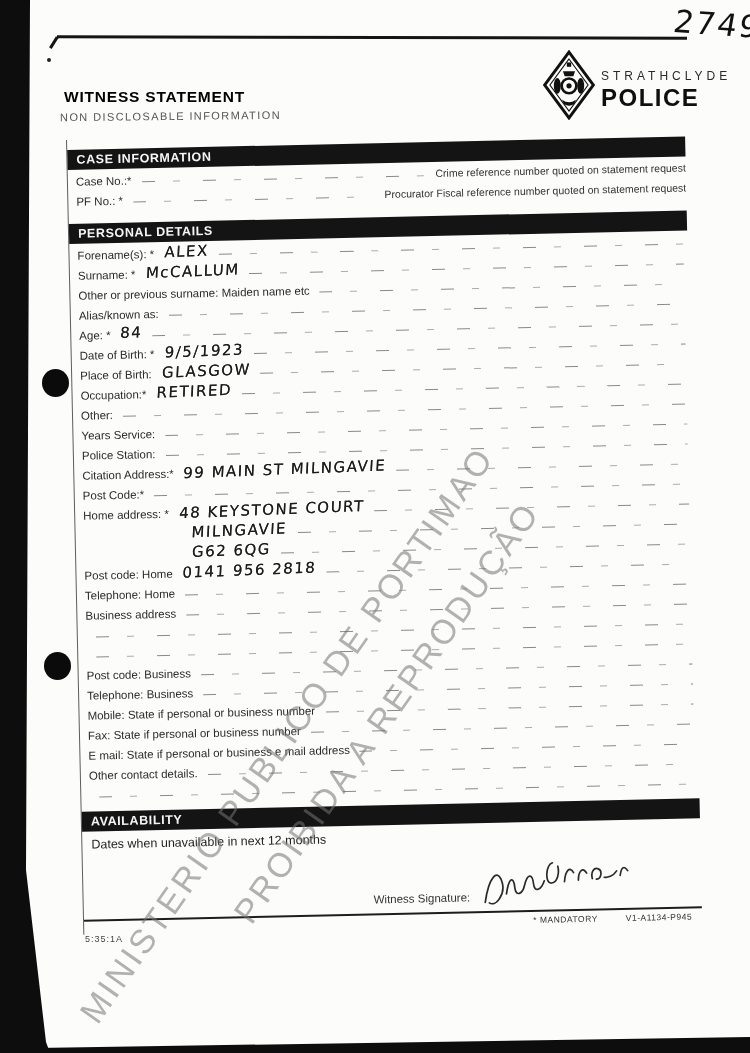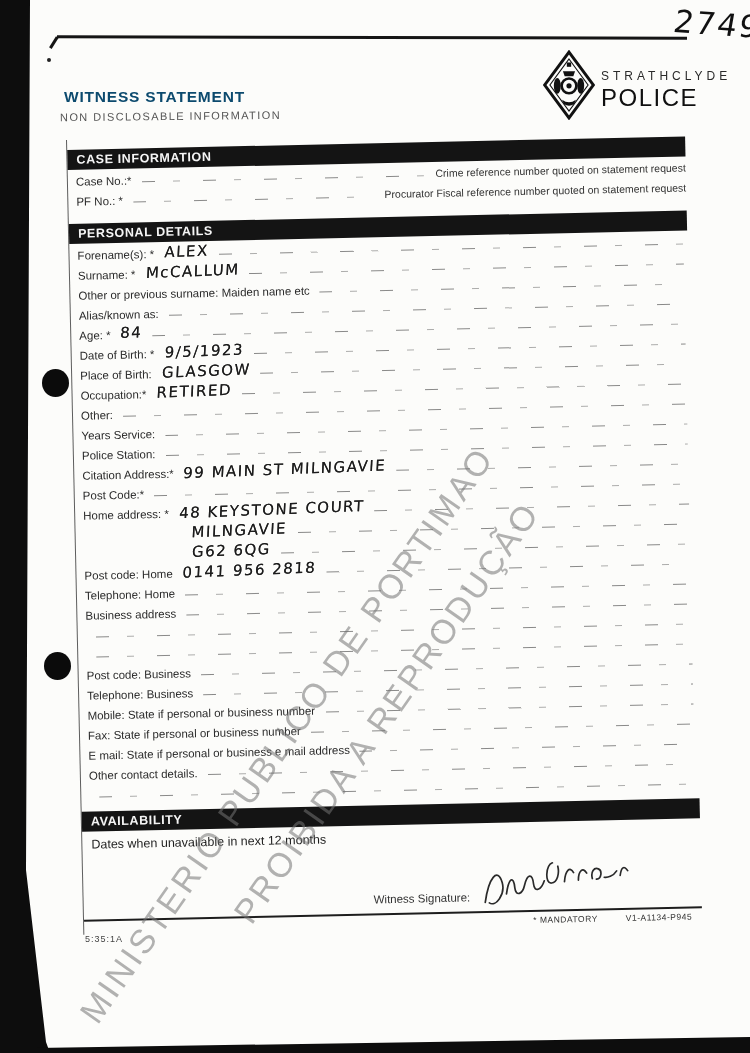--- a/index.html
+++ b/index.html
@@ -18,23 +18,23 @@
   .hole.h2{left:44px;top:652px;}
   
   .hand{font-family:"DejaVu Sans", sans-serif;color:#1c1c1c;letter-spacing:1.5px;
         transform:skew(-4deg,-1deg);text-shadow:0 0 .5px #333;white-space:nowrap;}
   .page-num{position:absolute;left:674px;top:6px;font-size:31px;transform:rotate(4deg) skew(-6deg);
             font-family:"DejaVu Sans", sans-serif;color:#111;letter-spacing:2px;}
   
   .logo{position:absolute;left:543px;top:50px;display:flex;align-items:center;}
   .logo-text{margin-left:6px;margin-top:10px;}
   .logo-force{font-size:12px;letter-spacing:4px;color:#2a2a2a;text-align:center;}
-  .logo-police{font-size:24px;font-weight:normal;letter-spacing:1.5px;color:#0f0f0f;margin-top:1px;}
-  
-  .title{position:absolute;left:64px;top:88px;font-size:15.5px;font-weight:bold;letter-spacing:.8px;color:#0c4a6e;}
+  .logo-police{font-size:24px;font-weight:bold;letter-spacing:1.5px;color:#0f0f0f;margin-top:1px;}
+  
+  .title{position:absolute;left:64px;top:88px;font-size:15.5px;font-weight:bold;letter-spacing:.8px;color:#000000;}
   .subtitle{position:absolute;left:60px;top:110px;font-size:11px;letter-spacing:1.4px;color:#555;transform:rotate(-0.6deg);}
   
   .form{position:absolute;left:66px;top:140px;width:618px;transform:rotate(-1.25deg);transform-origin:0 0;
         border-left:1.5px solid rgba(40,40,40,.75);}
   .bar{height:20px;background:#141414;color:#f5f5f5;font-size:12.5px;font-weight:bold;
        letter-spacing:.6px;line-height:20px;padding-left:9px;}
   .bar.case{margin-top:10px;}
   .bar.personal{margin-top:14px;}
   .bar.avail{margin-top:8px;}
   .crow,.prow{display:flex;align-items:flex-end;padding-left:8px;overflow:visible;}

